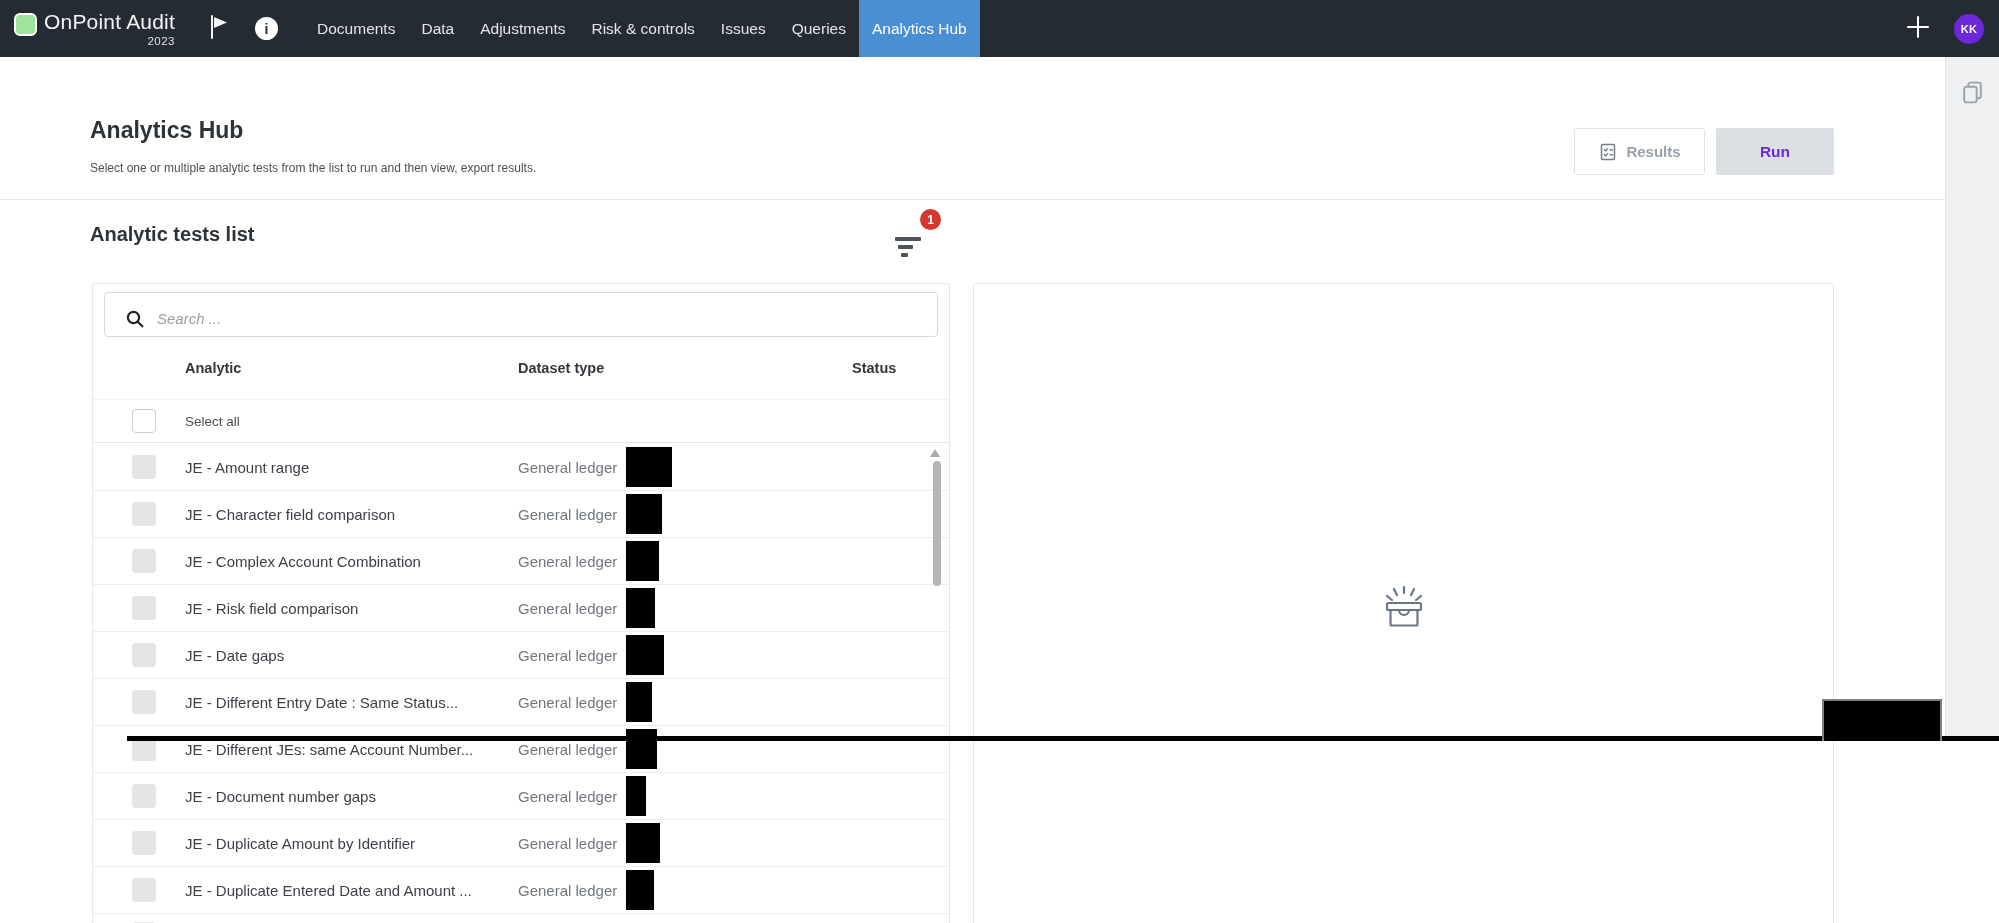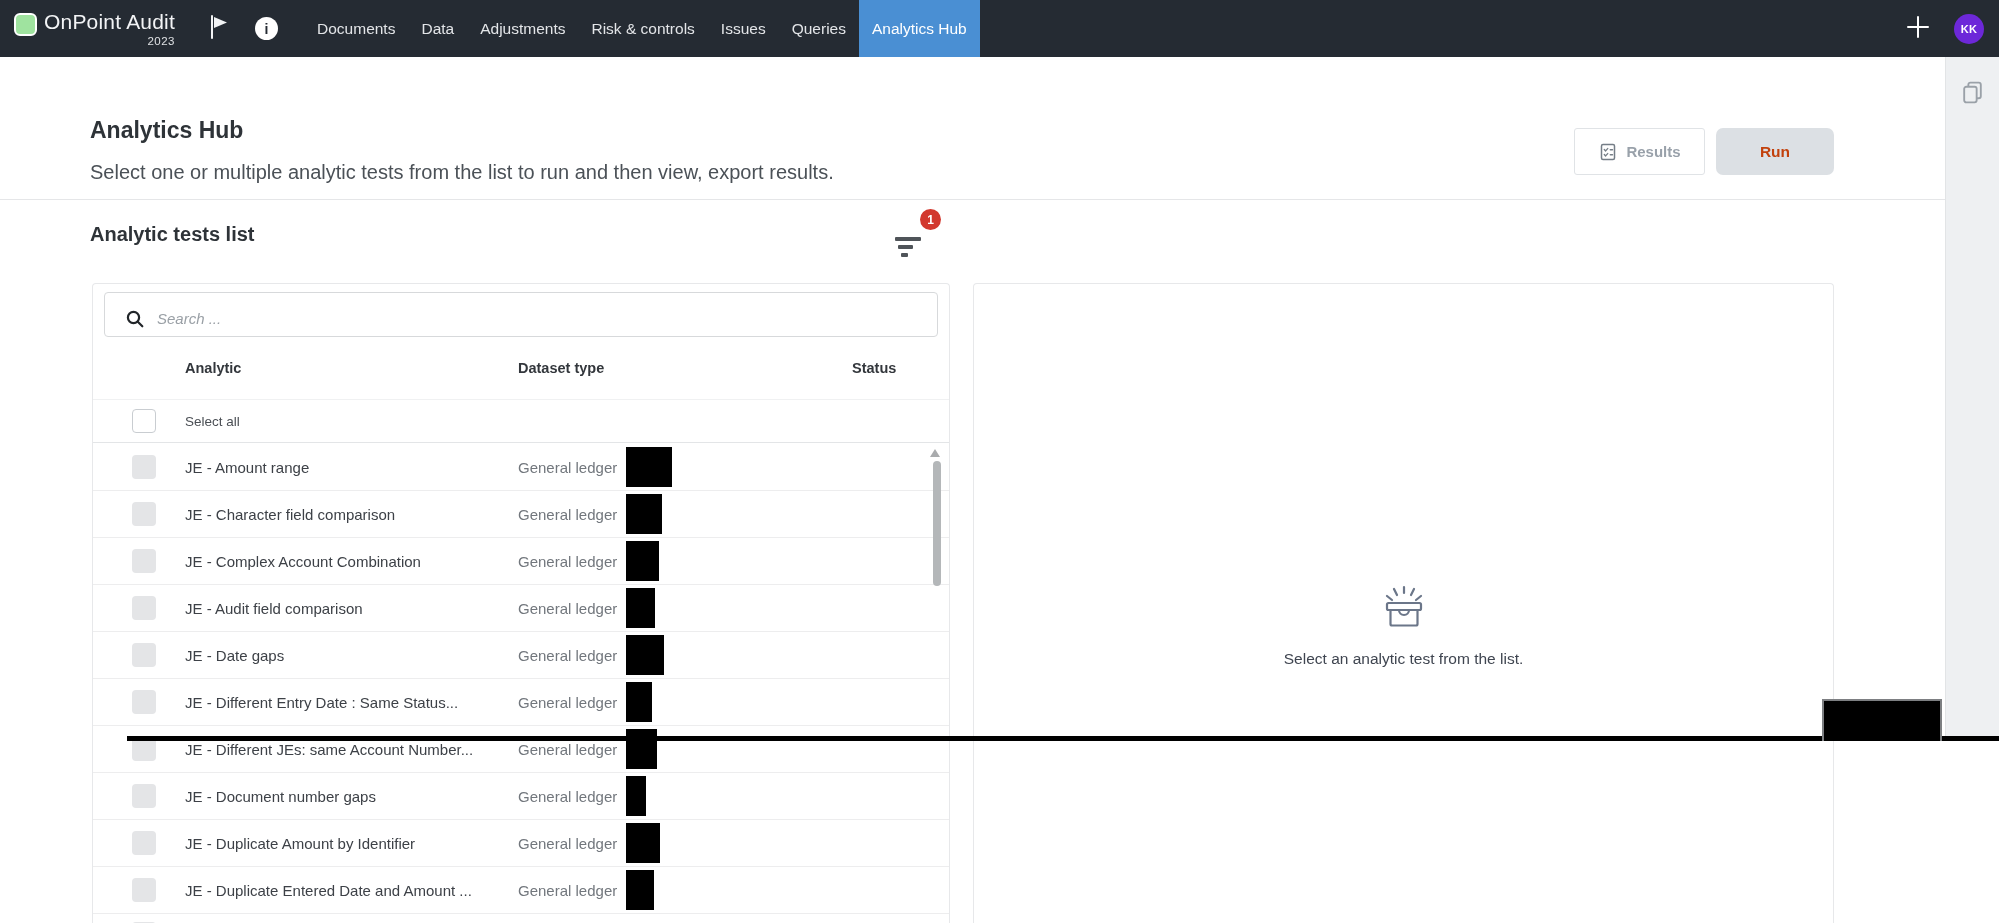--- a/index.html
+++ b/index.html
@@ -32,30 +32,30 @@
 
   
   #right-rail { position:absolute; right:0; top:57px; width:54px; bottom:0;
     background:#eef0f2; border-left:1px solid #e2e4e6; z-index:10; }
   .rail-icon-btn { background:none; border:none; cursor:pointer; display:block; margin:22px auto 0; }
 
   
   #main { position:absolute; left:0; top:57px; width:1945px; height:866px; background:#fff; }
 
   .page-title { position:absolute; left:90px; top:60px; font-size:23px; font-weight:700; color:#2e3338; }
-  .page-subtitle { position:absolute; left:90px; top:104px; font-size:20px; color:#4b5157; }
+  .page-subtitle { position:absolute; left:90px; top:104px; font-size:12px; color:#4b5157; }
   .header-divider { position:absolute; left:0; top:142px; width:100%; height:1px; background:#e5e6e8; }
 
   .btn-results { position:absolute; right:240px; top:71px; width:131px; height:47px;
     background:#fff; border:1px solid #e0e3e6; border-radius:3px; cursor:pointer;
     display:flex; align-items:center; justify-content:center; gap:8px;
     font-size:15px; font-weight:600; color:#99a1aa; font-family:Liberation Sans, sans-serif; }
   .btn-run { position:absolute; right:111px; top:71px; width:118px; height:47px;
-    background:#dce0e4; border:none; border-radius:7px; cursor:pointer;
-    font-size:15.5px; font-weight:600; color:#c2410c; font-family:inherit; }
+    background:#dce0e4; border:none; border-radius:2px; cursor:pointer;
+    font-size:15.5px; font-weight:600; color:#6d28d9; font-family:inherit; }
 
   .section-title { position:absolute; left:90px; top:166px; font-size:20px; font-weight:700; color:#2e3338; }
 
   .filter-btn { position:absolute; left:884px; top:148px; width:58px; height:62px;
     background:none; border:none; cursor:pointer; }
   .filter-bar { position:absolute; height:4px; background:#4f5459; border-radius:1px; }
   .filter-bar.b1 { left:11px; top:32px; width:26px; }
   .filter-bar.b2 { left:14px; top:40px; width:15px; }
   .filter-bar.b3 { left:17px; top:48px; width:7px; }
   .filter-badge { position:absolute; left:36px; top:4px; width:21px; height:21px; border-radius:50%;
@@ -249,21 +249,21 @@
     <span class="row-cb"></span>
     <span class="row-label">JE - Complex Account Combination</span>
     <span class="dataset-cell">
       <span class="row-dataset-text">General ledger</span>
       <span class="redaction" style="width: 33px;"></span>
     </span>
   </div>
 
   <div class="row">
     <span class="row-cb"></span>
-    <span class="row-label">JE - Audit field comparison</span>
+    <span class="row-label">JE - Risk field comparison</span>
     <span class="dataset-cell">
       <span class="row-dataset-text">General ledger</span>
       <span class="redaction" style="width: 29px;"></span>
     </span>
   </div>
 
   <div class="row">
     <span class="row-cb"></span>
     <span class="row-label">JE - Date gaps</span>
     <span class="dataset-cell">
@@ -334,21 +334,20 @@
               <path d="M18 11 L15 5"></path>
               <path d="M25 9 V3"></path>
               <path d="M32 11 L35 5"></path>
               <path d="M37 16 L42 12"></path>
               <rect x="8" y="19" width="34" height="7" rx="1.5"></rect>
               <path d="M11.5 26 V40 a1.5 1.5 0 0 0 1.5 1.5 h24 a1.5 1.5 0 0 0 1.5 -1.5 V26"></path>
               <path d="M20 26 a5 5 0 0 0 10 0"></path>
             </g>
           </svg>
         </span>
-        <div class="empty-text">Select an analytic test from the list.</div>
       </div>
     </div>
 
   </div>
 
   <div id="bottom-bar"></div>
   <div id="bottom-redaction"></div>
 
 </div>
 

